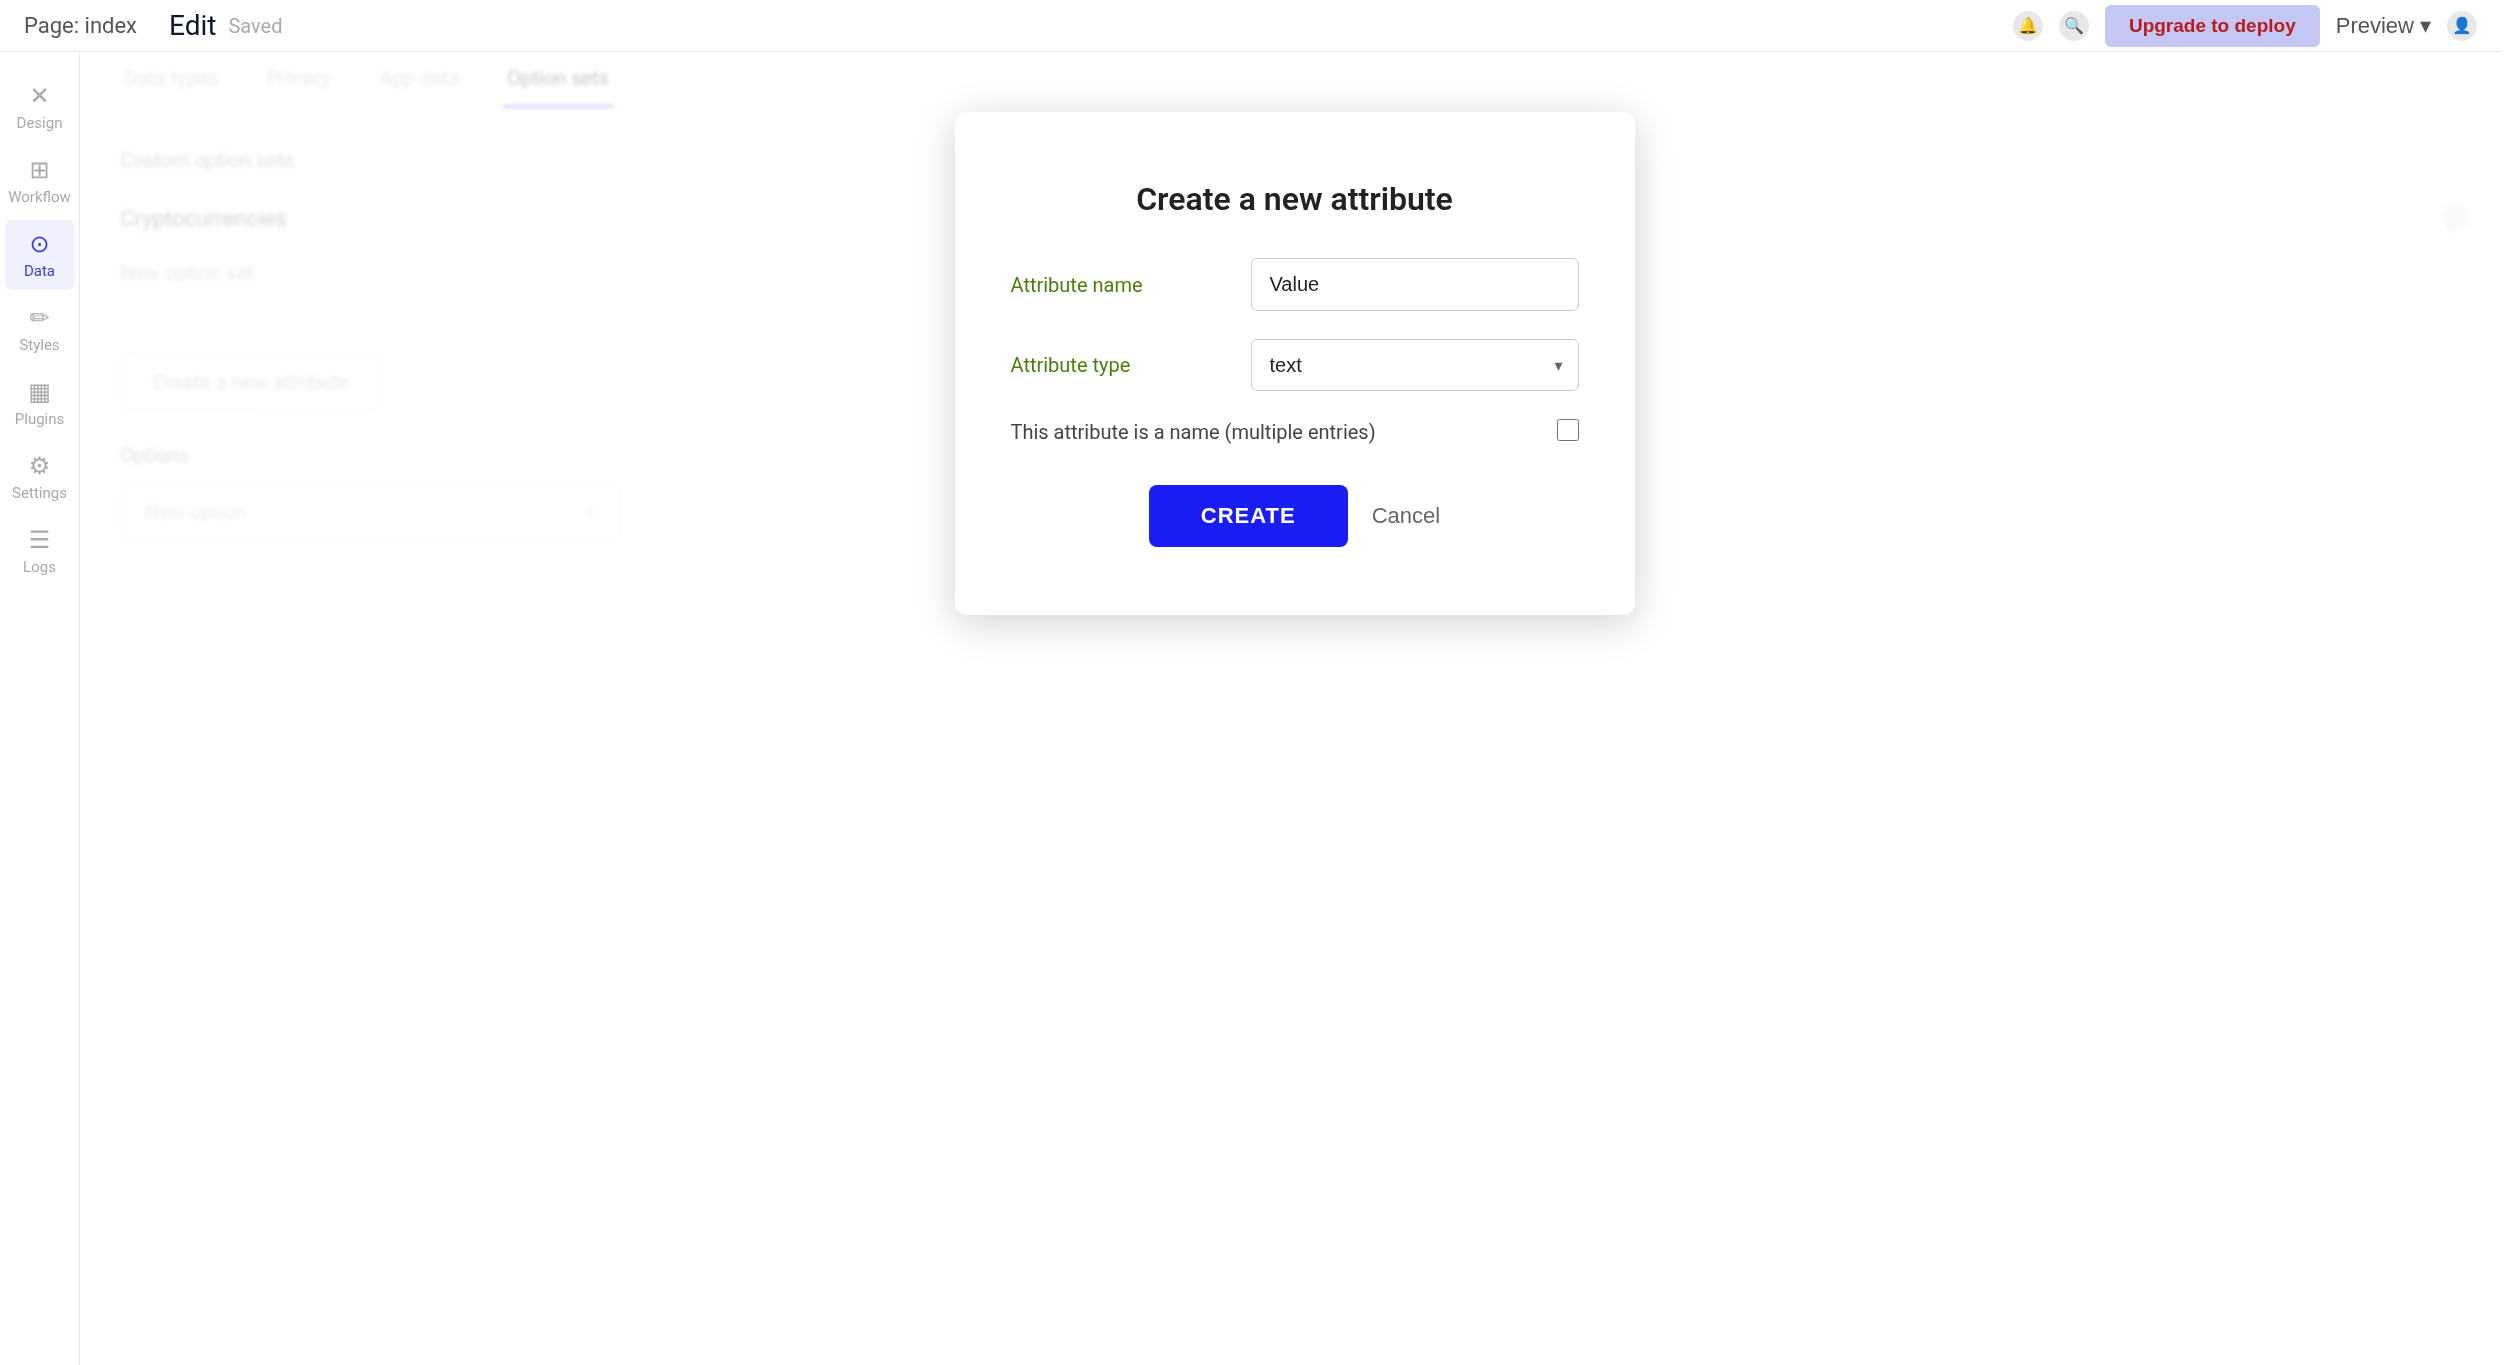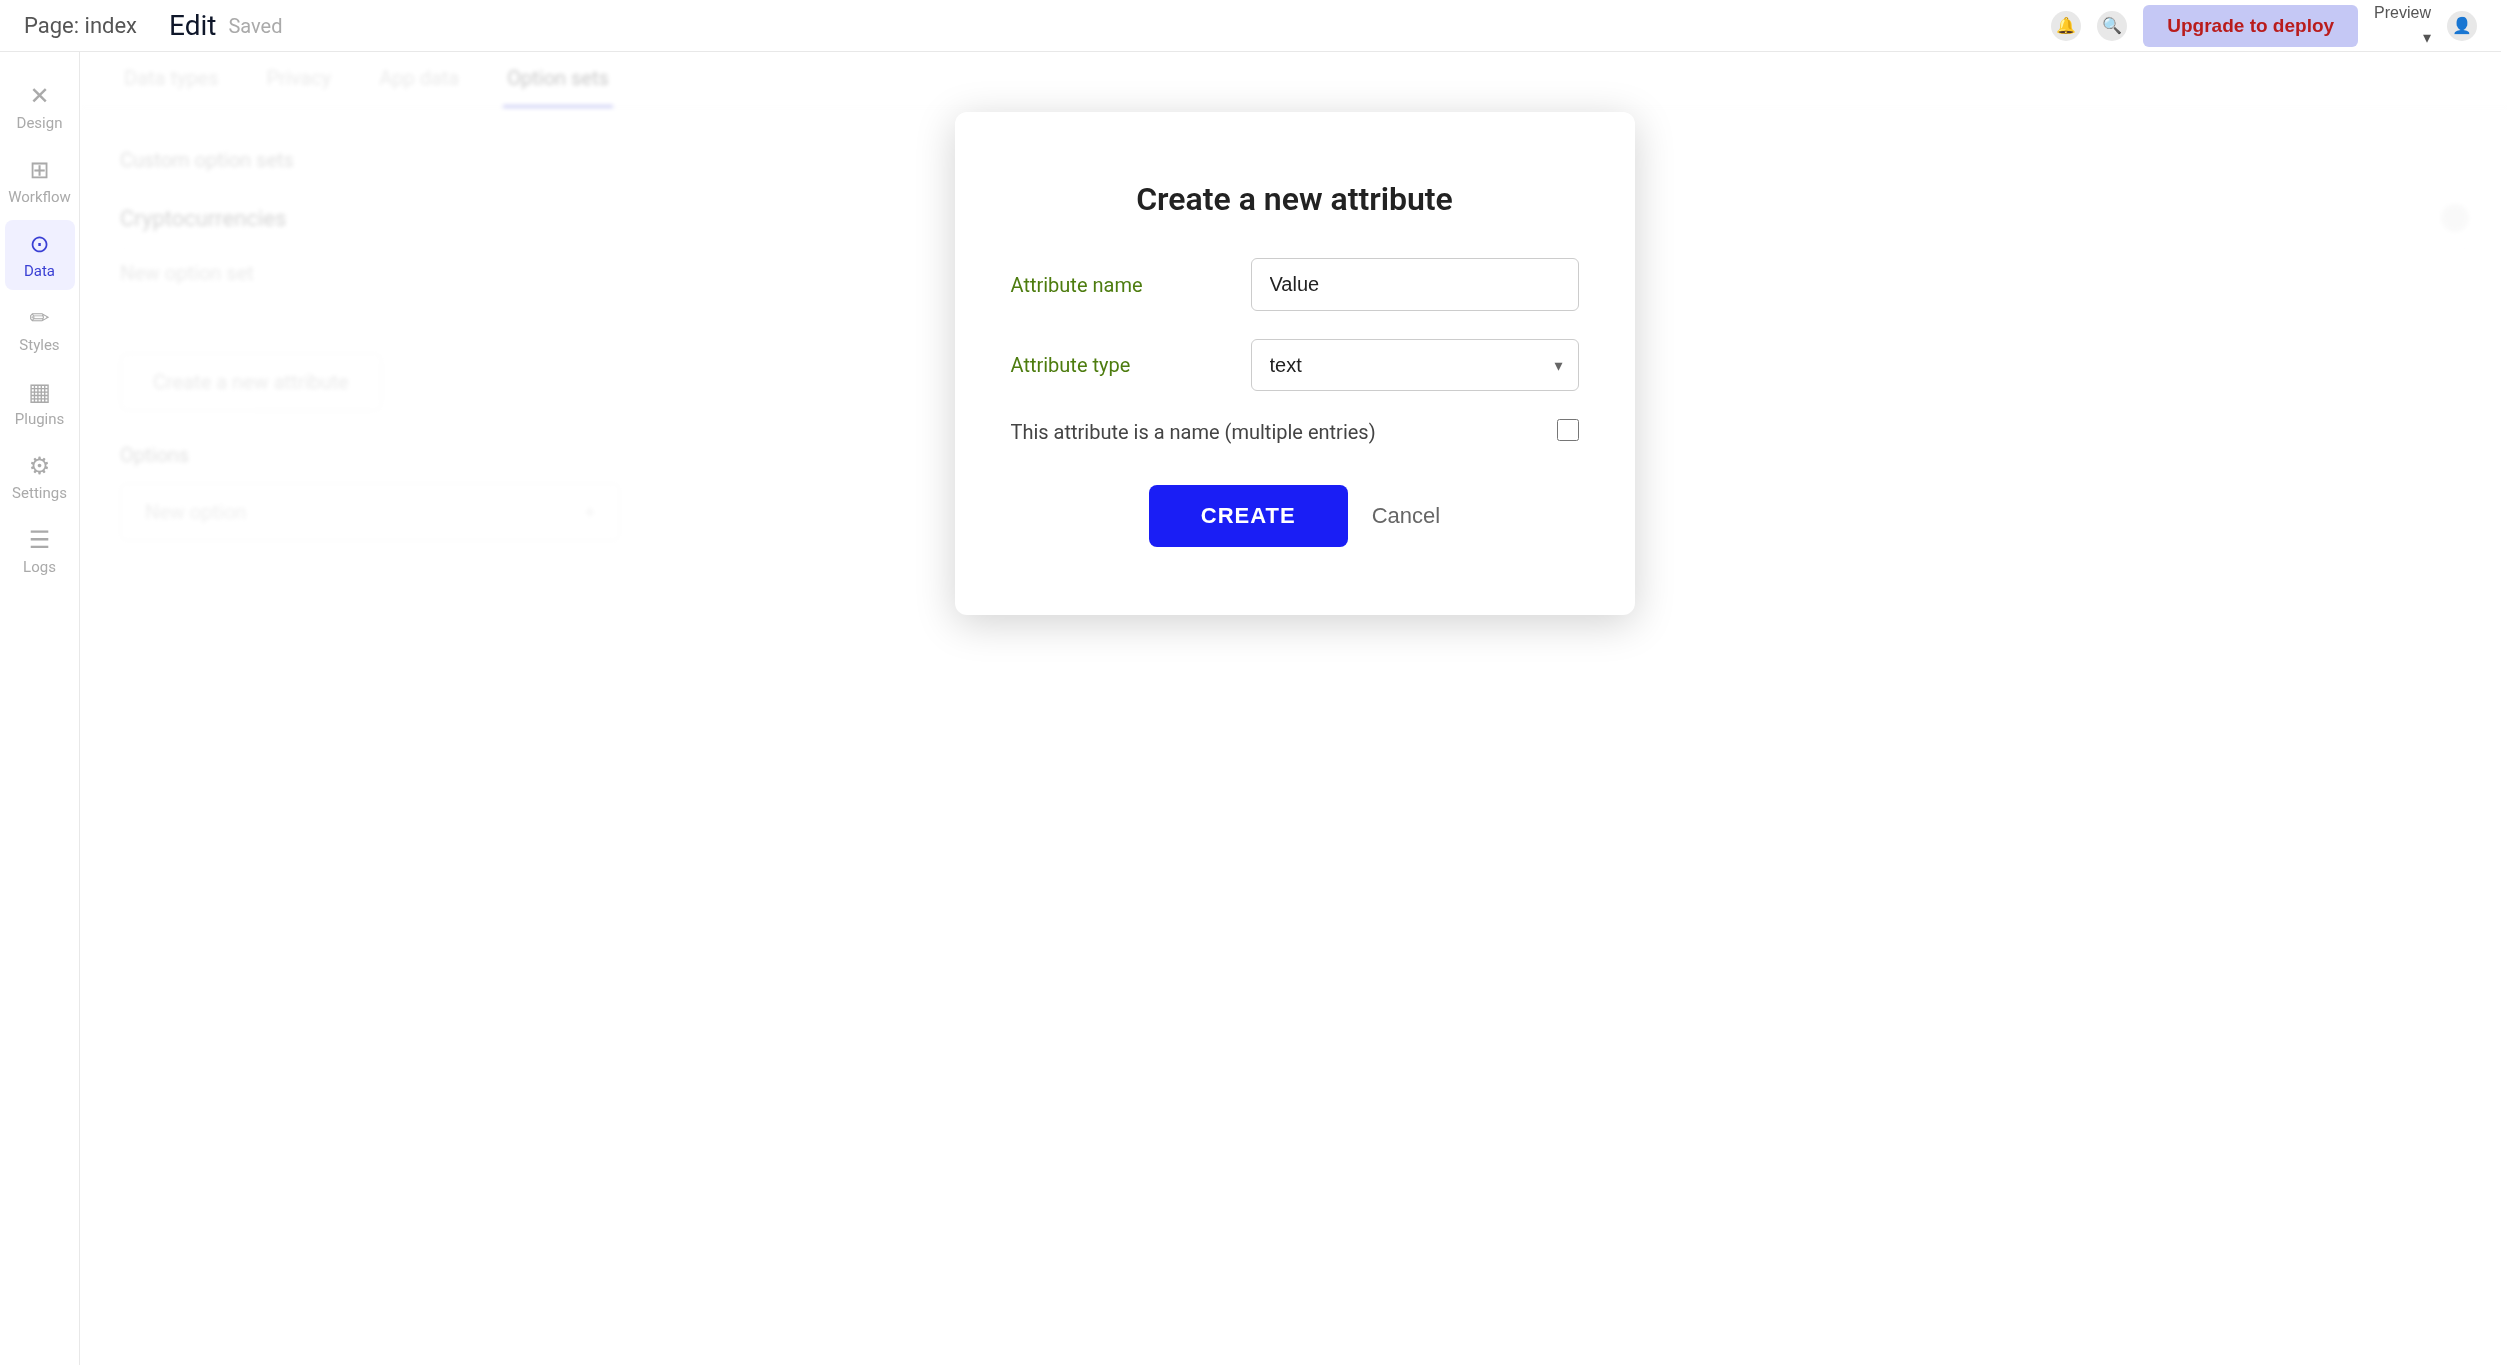--- a/index.html
+++ b/index.html
@@ -55,27 +55,26 @@
       border: none;
       border-radius: 6px;
       padding: 10px 24px;
       font-size: 19px;
       font-weight: 600;
       cursor: pointer;
     }
     .btn-preview {
       background: none;
       border: none;
-      font-size: 16px;
+      font-size: 22px;
       color: #555;
       cursor: pointer;
       display: flex;
-      align-items: flex-end;
+      align-items: flex-start;
       gap: 6px;
-      flex-direction: column;
     }
     .top-bar-icon {
       width: 30px; height: 30px;
       background: #e8e8e8;
       border-radius: 50%;
       display: flex;
       align-items: center;
       justify-content: center;
       font-size: 16px;
       color: #666;

